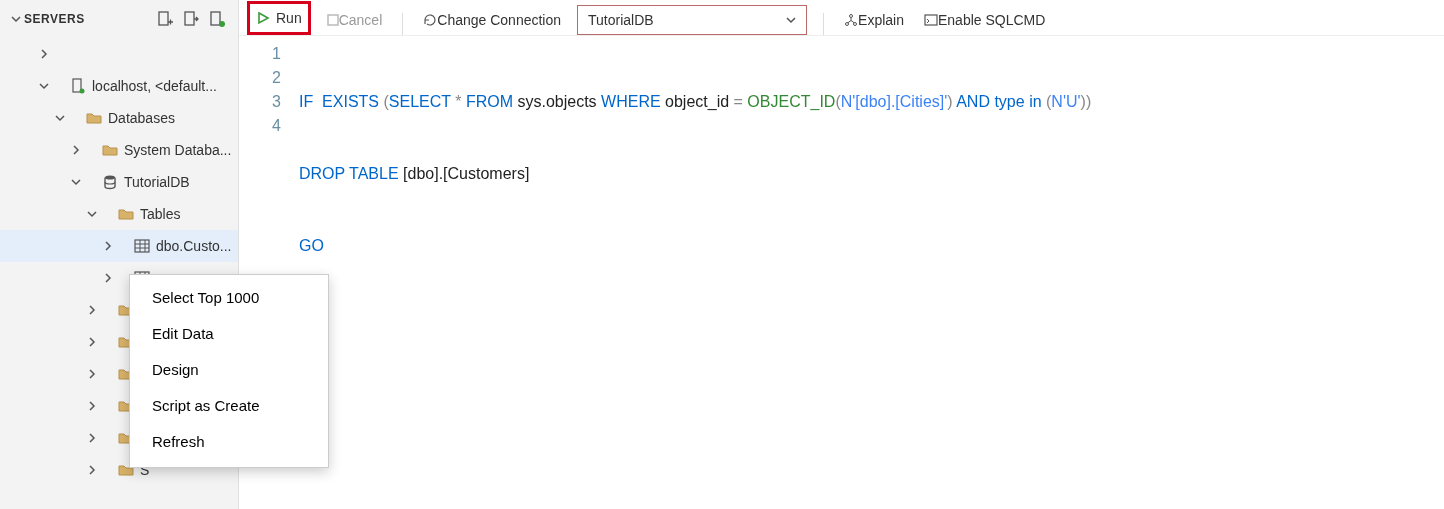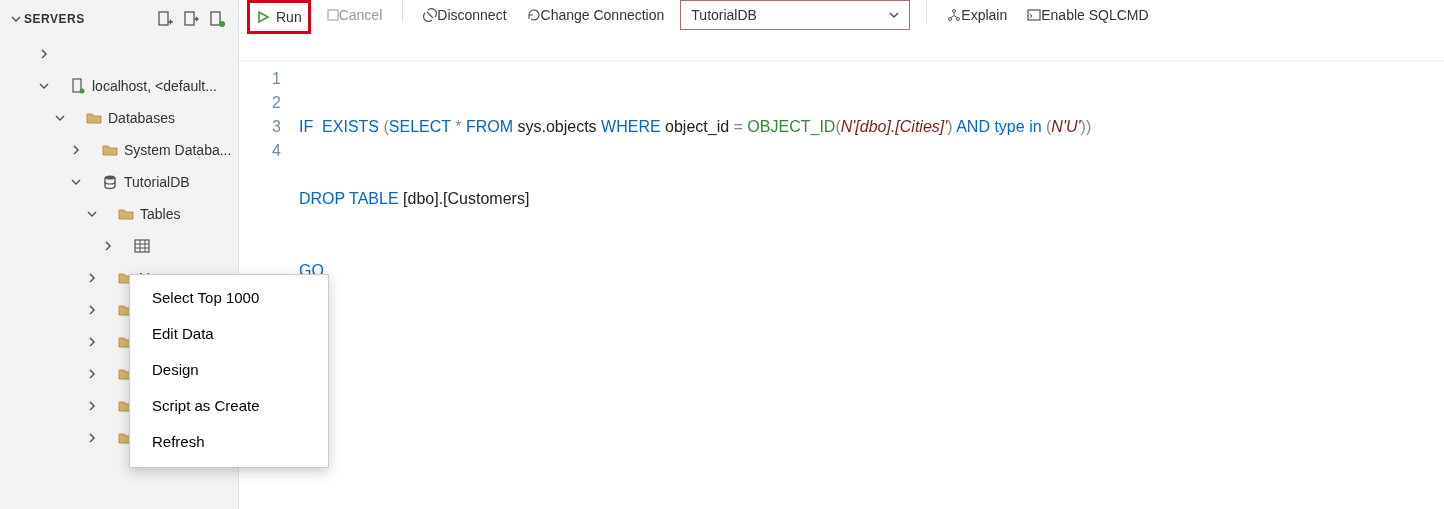--- a/index.html
+++ b/index.html
@@ -14,36 +14,36 @@
 
 .tree { flex:1; overflow:hidden; }
 .tree-row { display:flex; align-items:center; height:32px; padding-right:4px; cursor:pointer; white-space:nowrap; overflow:hidden; text-overflow:ellipsis;padding-left:36px; }
 .tree-row.selected { background:#e3eefa; }
 .tw { width:16px; display:flex; justify-content:center; flex-shrink:0; }
 .tree-icon { width:20px; height:20px; display:flex; align-items:center; justify-content:center; flex-shrink:0; margin-right:4px; }
 .tree-label { overflow:hidden; text-overflow:ellipsis; }
 
 
 .main { flex:1; display:flex; flex-direction:column; }
-.toolbar { height:61px; display:flex; align-items:flex-start; padding:0 8px; font-size:14px; color:#333; border-bottom:1px solid #eee; }
+.toolbar { height:36px; display:flex; align-items:flex-end; padding:0 8px; font-size:14px; color:#333; border-bottom:1px solid #eee; }
 .tb-btn { display:flex; align-items:center; height:30px; padding:0 10px; cursor:pointer; }
 .tb-btn.disabled { color:#999; cursor:default; }
 .tb-sep { width:1px; height:22px; background:#ddd; margin:0 10px; }
 .run-box { border:3px solid #d6001c; padding:0 6px; height:34px; display:flex; align-items:center; gap:6px; margin-right:6px; cursor:pointer; }
 .dropdown { border:1px solid #b86a6a; height:30px; width:230px; display:flex; align-items:center; padding:0 10px; justify-content:space-between; cursor:pointer; margin:0 6px; }
 
 
 .editor { flex:1; display:flex; font-family: Consolas, "Courier New", monospace; font-size:16px; line-height:24px; }
 .gutter { width:56px; text-align:right; color:#6a8fa3; padding:6px 14px 0 0; user-select:none; }
 .gutter div { height:24px; }
 .code { flex:1; padding:6px 0 0 4px; white-space:pre; }
 .code div { height:24px; }
 .kw { color:#0066cc; }
 .fn { color:#338833; }
-.str { color:#7f1d1d;font-style:italic; }
+.str { color:#3b82f6; }
 .op { color:#888; }
 .txt { color:#222; }
 
 
 .context-menu { position:absolute; left:129px; top:274px; width:200px; background:#fff; border:1px solid #ccc; box-shadow:0 4px 12px rgba(0,0,0,0.2); z-index:50; font-size:15px; padding:4px 0 8px; }
 .cm-item { height:36px; display:flex; align-items:center; padding:0 22px; cursor:pointer; }
 .cm-item.active { background:#106ebe; color:#fff; border:3px solid #d6001c; height:40px; margin:-2px 0; }
 
 
 svg { display:block; }
@@ -168,20 +168,39 @@
         </span>
       <span class="tw"></span>
       <span class="tree-icon">
           <svg width="16" height="16" viewBox="0 0 16 16">
             <path d="M1 4 h5 l2 2 h7 v7 h-14 z" fill="#d8b26a" stroke="#b8924a"></path>
           </svg>
         </span>
       <span class="tree-label">Tables</span>
     </div>
 
+    <div class="tree-row selected">
+      <span class="tw"></span>
+        <span class="tw"></span>
+        <span class="tw"></span>
+        <span class="tw"></span>
+      <span class="tw">
+          <svg width="10" height="10" viewBox="0 0 10 10">
+            <path d="M3 1 L7 5 L3 9" fill="none" stroke="#555" stroke-width="1.5"></path>
+          </svg>
+        </span>
+      <span class="tw"></span>
+      <span class="tree-icon">
+          <svg width="16" height="16" viewBox="0 0 16 16">
+            <rect x="1" y="2" width="14" height="12" fill="none" stroke="#555" stroke-width="1.2"></rect>
+            <path d="M1 6 h14 M1 10 h14 M6 2 v12 M11 2 v12" stroke="#555" stroke-width="1"></path>
+          </svg>
+        </span>
+      <span class="tree-label">dbo.Custo...</span>
+    </div>
 
     <div class="tree-row">
       <span class="tw"></span>
         <span class="tw"></span>
         <span class="tw"></span>
         <span class="tw"></span>
       <span class="tw">
           <svg width="10" height="10" viewBox="0 0 10 10">
             <path d="M3 1 L7 5 L3 9" fill="none" stroke="#555" stroke-width="1.5"></path>
           </svg>
@@ -313,28 +332,20 @@
     </div>
     <div class="tb-btn disabled">
       <span>
           <svg width="12" height="12" viewBox="0 0 12 12">
             <rect x="1" y="1" width="10" height="10" fill="none" stroke="#bbb" stroke-width="1.5"></rect>
           </svg>
         </span>
       <span>Cancel</span>
     </div>
     <div class="tb-sep"></div>
-    <div class="tb-btn">
-      <span>
-          <svg width="14" height="14" viewBox="0 0 14 14">
-            <path d="M4 4 L10 10 M5 2 a4 4 0 0 1 7 7 M2 5 a4 4 0 0 0 7 7" fill="none" stroke="#555" stroke-width="1.2"></path>
-          </svg>
-        </span>
-      <span>Disconnect</span>
-    </div>
     <div class="tb-btn">
       <span>
           <svg width="14" height="14" viewBox="0 0 14 14">
             <path d="M2 7 a5 5 0 1 1 2 4 M2 11 v-4 h4" fill="none" stroke="#555" stroke-width="1.2"></path>
           </svg>
         </span>
       <span>Change Connection</span>
     </div>
     <div class="dropdown">
       <span>TutorialDB</span>

